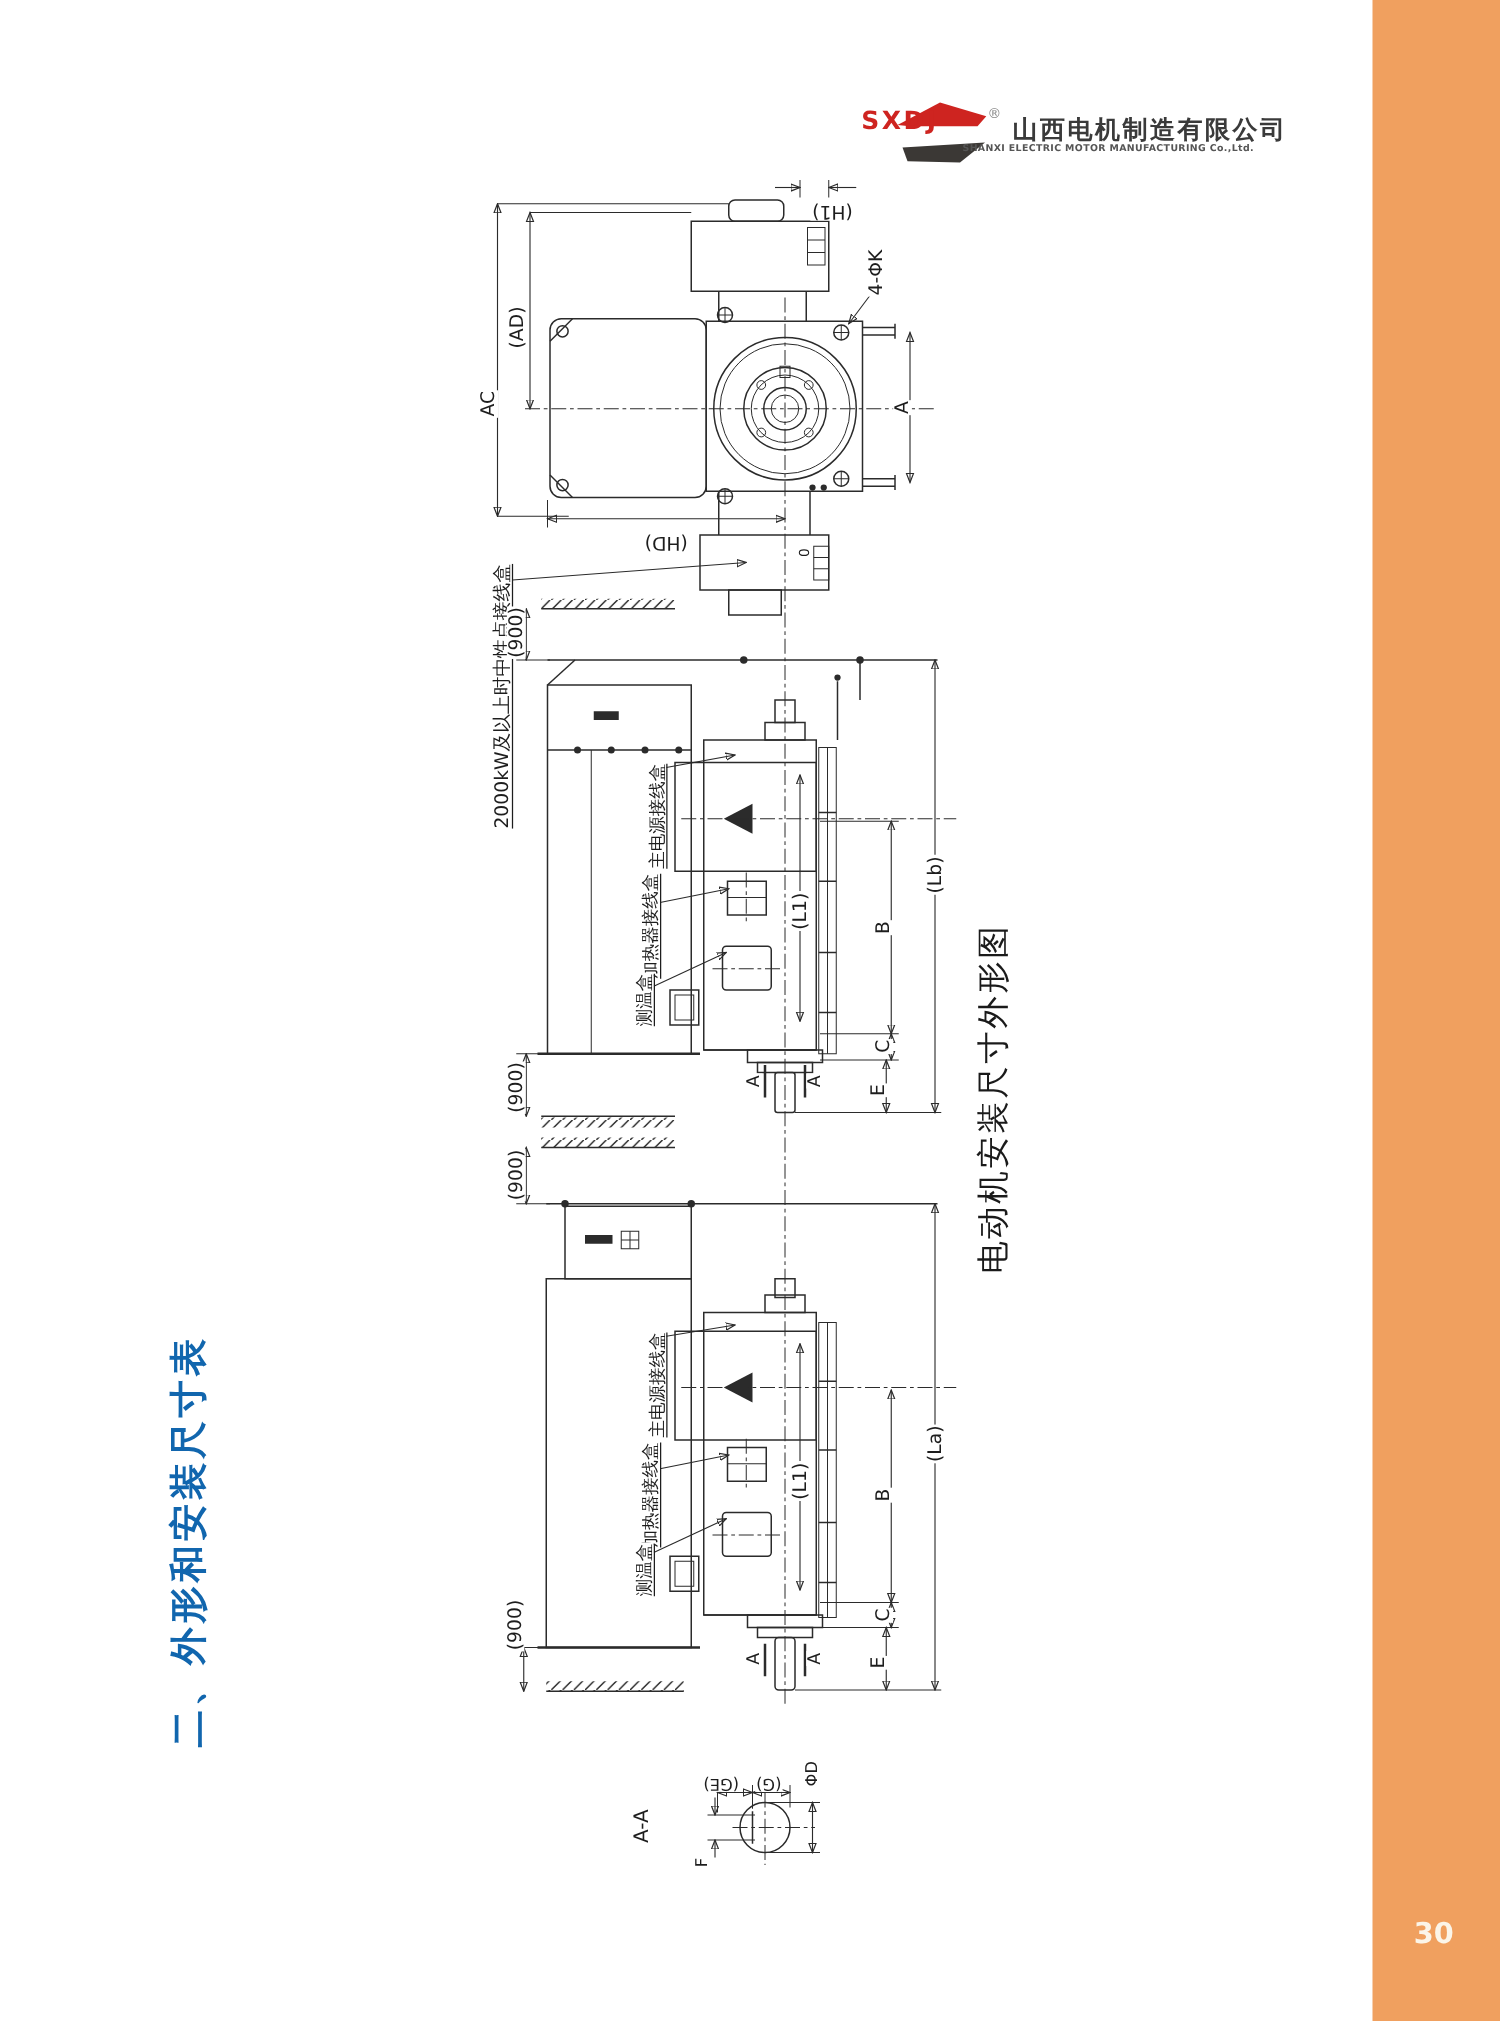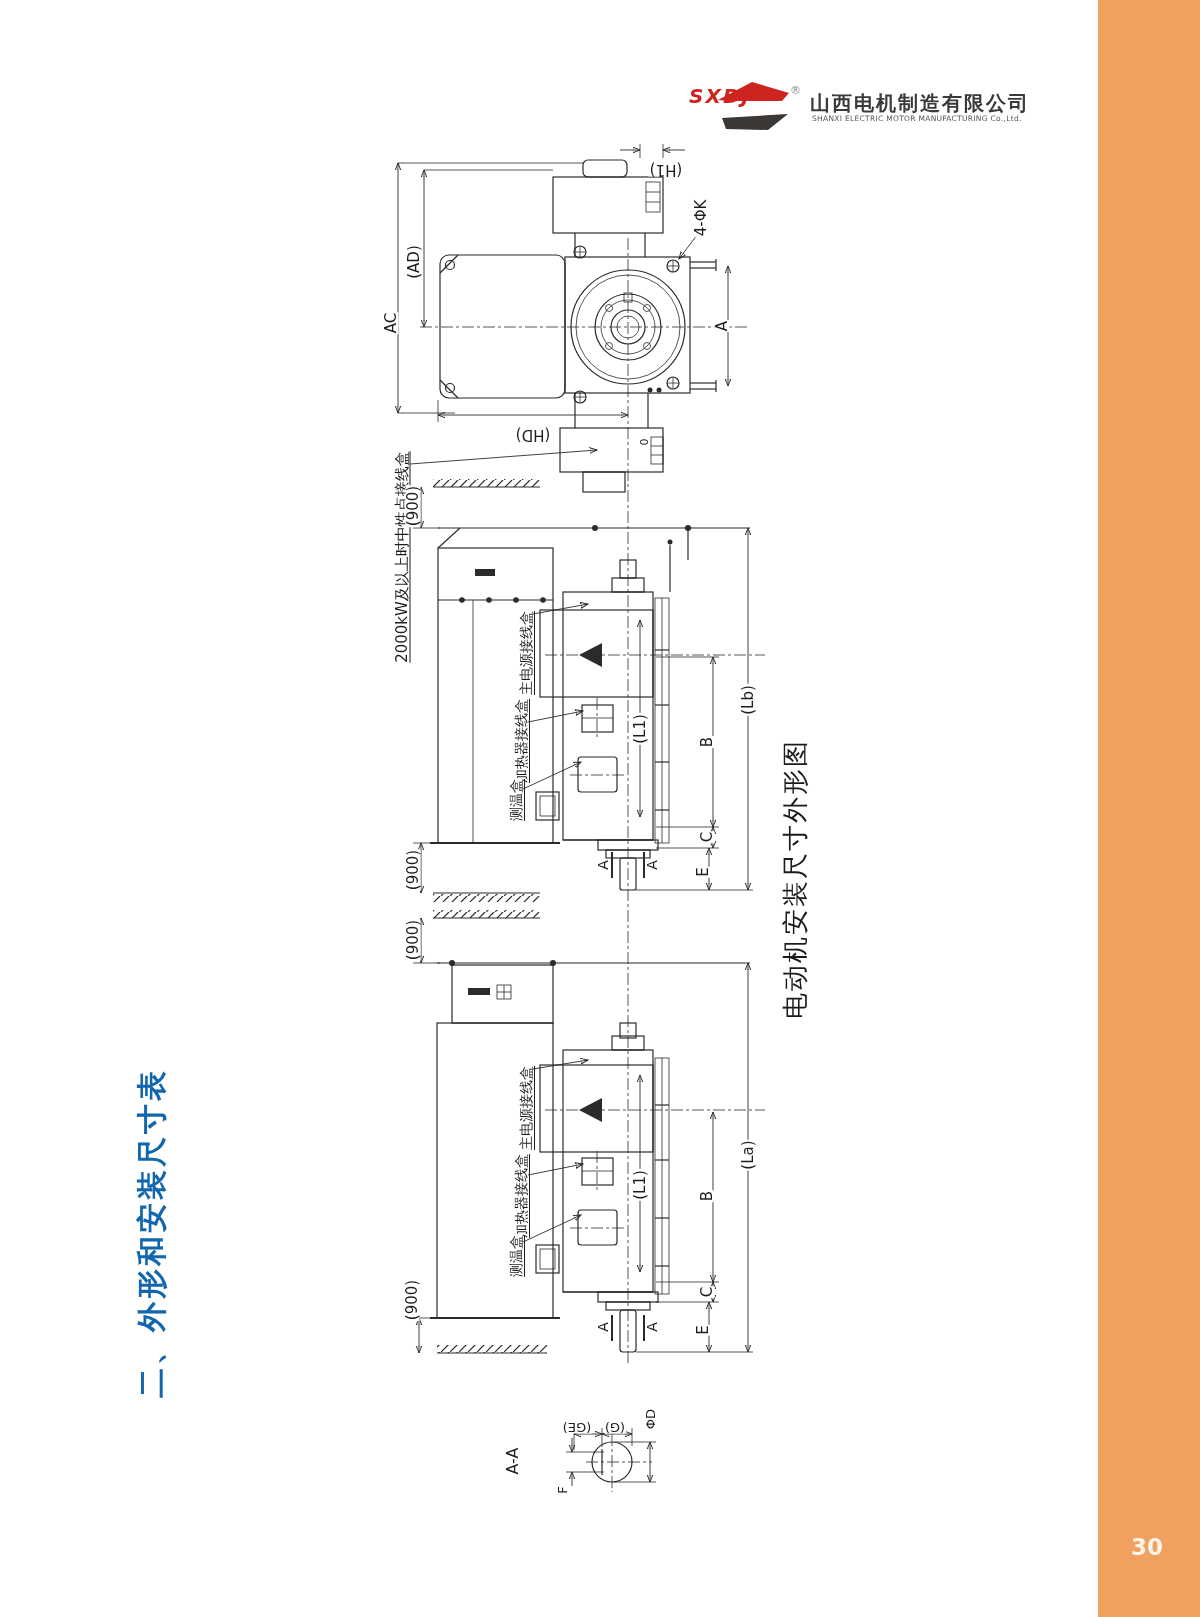--- a/index.html
+++ b/index.html
@@ -24,27 +24,27 @@
   
   .lbl{position:absolute;font-size:15px;color:#1d1d1d;white-space:nowrap;line-height:1;
        transform:translate(-50%,-50%) rotate(-90deg);background:#fff;padding:0 1px;z-index:3;}
   .r180{transform:translate(-50%,-50%) rotate(180deg);}
   .ul{text-decoration:underline;text-underline-offset:3px;}
   .f16{font-size:16px;}.f14{font-size:14px;}.f13{font-size:13px;}.f11{font-size:11px;}
   .caption{font-size:26px;letter-spacing:2px;color:#1a1a1a;}
   .sectitle{font-size:30px;font-weight:bold;letter-spacing:3px;color:var(--title_blue,#1166AE);}
   
   .sxdj{position:absolute;left:720px;top:96px;transform:translate(-50%,-50%);
-        font-size:20px;font-weight:bold;font-style:italic;letter-spacing:2px;
+        font-size:20px;font-weight:bold;letter-spacing:2px;
         color:var(--logo_red,#CE2420);z-index:3;background:transparent;}
   .regmark{position:absolute;left:790px;top:84px;font-size:11px;color:#888;z-index:3;}
   .co-cn{position:absolute;left:810px;top:90px;font-size:20px;font-weight:600;
          letter-spacing:2px;color:#3a3a3a;z-index:3;white-space:nowrap;}
-  .co-en{position:absolute;left:812px;top:114px;font-size:7.5px;letter-spacing:.3px;
-         color:#555;z-index:3;white-space:nowrap;}
+  .co-en{position:absolute;left:770px;top:114px;font-size:7.5px;letter-spacing:.3px;
+         color:#555;z-index:3;white-space:nowrap;font-weight:bold;}
 </style>
 </head>
 <body>
 
 <div id="page">
 
   <div id="edgebar"></div>
   <div class="pagenum">30</div>
 
   <div class="sxdj">SXDJ</div>

